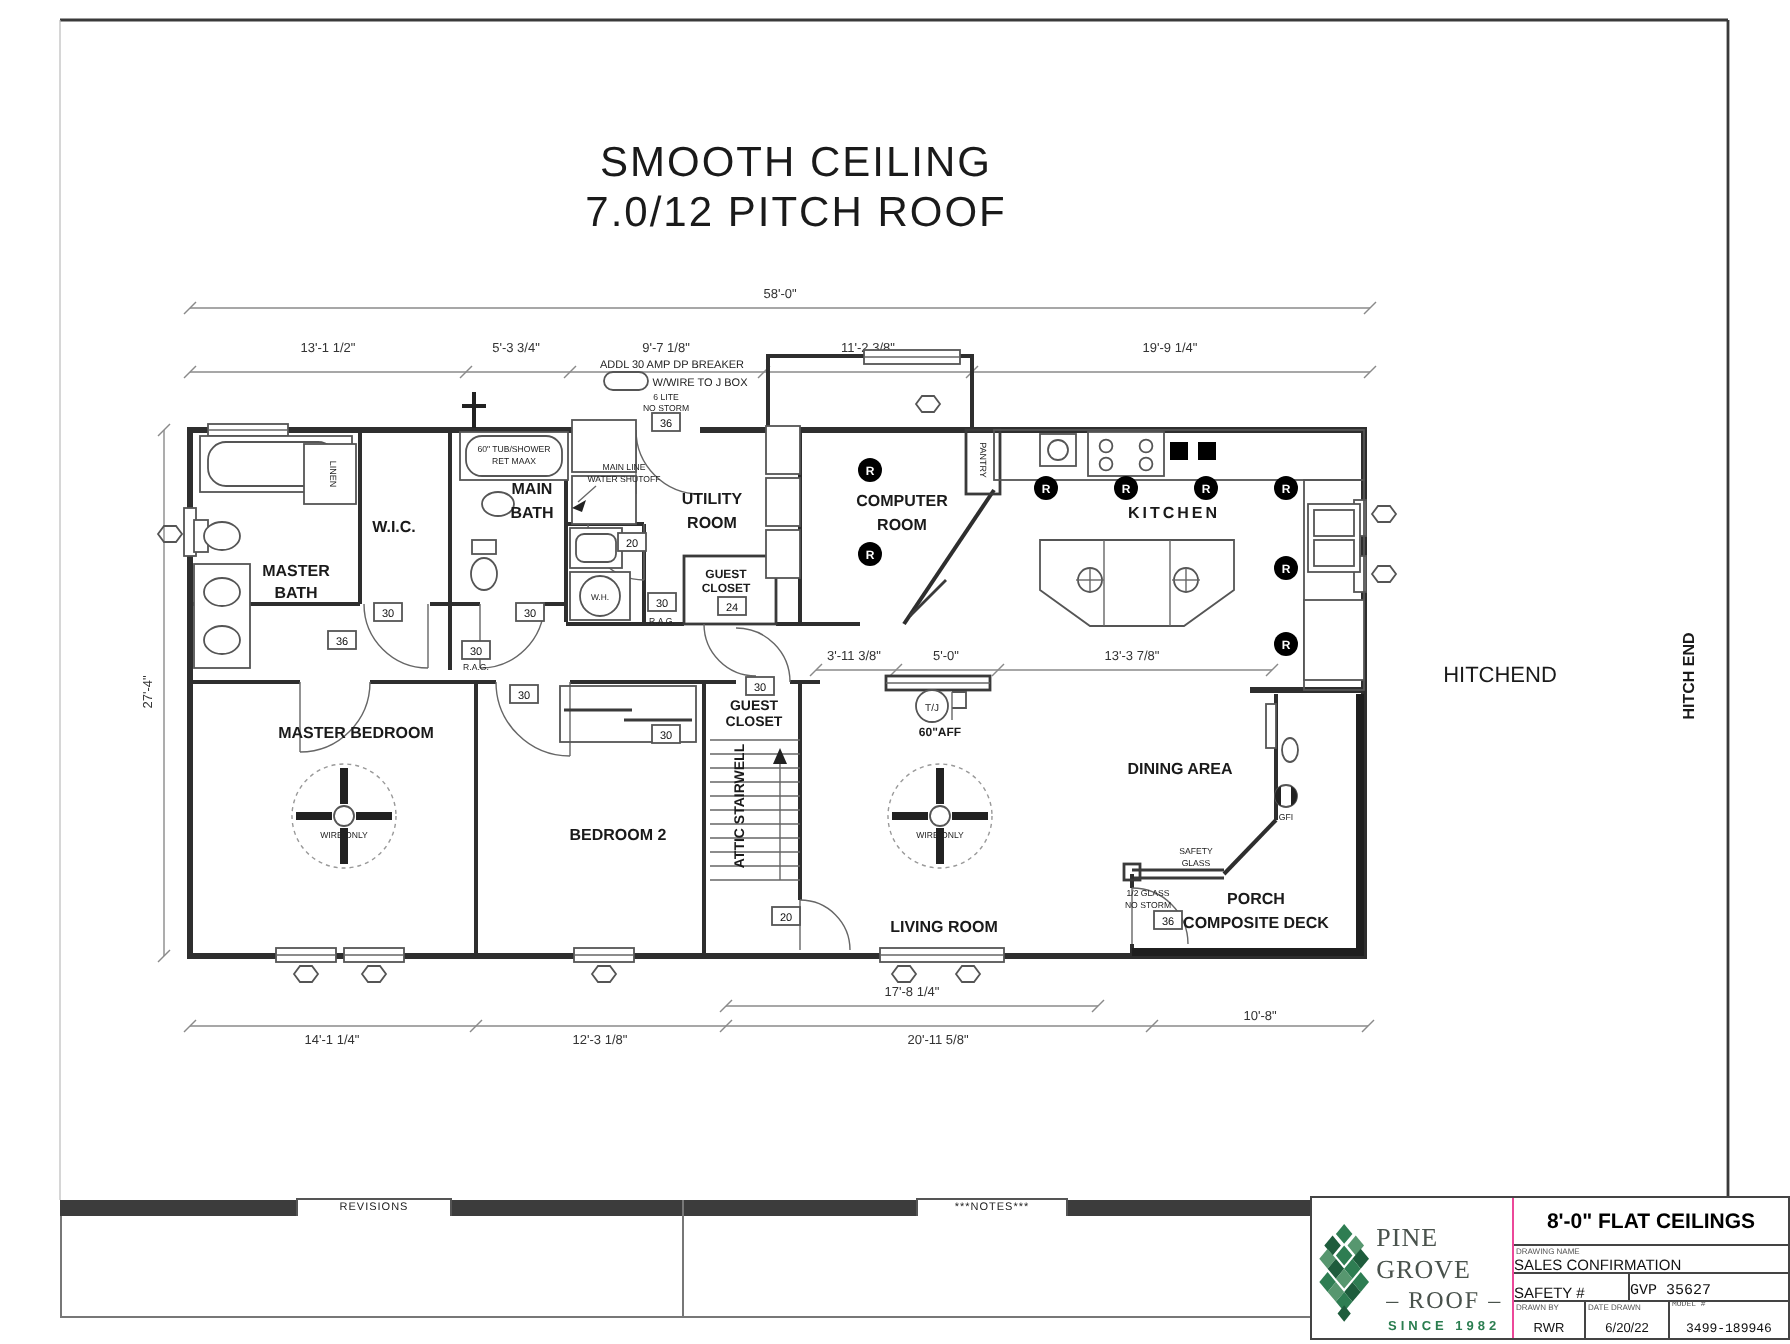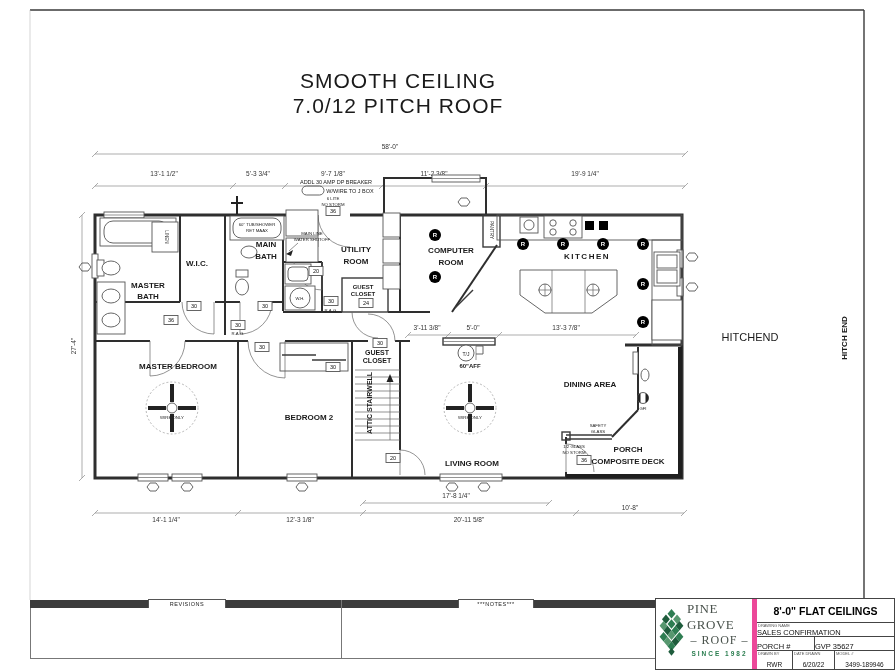--- a/index.html
+++ b/index.html
@@ -29,35 +29,35 @@
   .t-r{font-size:6px;font-weight:bold;fill:#fff;}
   .t-aff{font-size:6px;font-weight:bold;}
   
   .fbar{position:absolute;left:30px;top:600px;width:625px;height:8px;background:#3c3c3c;}
   .flabel{position:absolute;top:-1px;height:9px;background:#fff;border:1px solid #555;
           font-size:5.5px;line-height:8px;text-align:center;color:#222;letter-spacing:.5px;}
   .farea{position:absolute;left:30px;top:608px;width:624px;height:50px;border:1px solid #777;border-top:none;background:#fff;}
   .fdiv{position:absolute;left:310px;top:-8px;width:1px;height:58px;background:#777;}
   .tblock{position:absolute;left:655px;top:598px;width:238px;height:70px;background:#fff;
           border:1px solid #444;display:flex;}
-  .logo-cell{width:101px;border-right:5px solid #ec4899;display:flex;align-items:flex-start;padding:2px 0 2px 2px;box-sizing:border-box;}
+  .logo-cell{width:101px;border-right:1px solid #ec4899;display:flex;align-items:flex-end;padding:2px 0 2px 2px;box-sizing:border-box;}
   .logo-text{margin-left:2px;}
   .brand1{font-family:"Liberation Serif",serif;font-size:13px;color:#49524c;letter-spacing:.5px;}
   .brand2{font-family:"Liberation Serif",serif;font-size:12px;color:#49524c;text-align:center;letter-spacing:1px;}
   .brand3{font-size:6.5px;font-weight:bold;letter-spacing:2px;text-align:center;margin-top:2px;}
   .tb-right{flex:1;display:flex;flex-direction:column;}
   .tb-row1{height:23px;border-bottom:1px solid #444;font-weight:bold;font-size:10.5px;
            display:flex;align-items:center;justify-content:center;}
   .tb-row2{height:13px;border-bottom:1px solid #444;position:relative;}
   .tb-row3{height:13px;border-bottom:1px solid #444;display:flex;}
   .tb-row4{flex:1;display:flex;}
   .tb-minilabel{position:absolute;left:1px;top:0px;font-size:4px;color:#555;}
   .tb-val-center{position:absolute;left:0;right:0;top:5px;text-align:left;font-size:7.5px;color:#111;}
   .tb-cell{position:relative;border-right:1px solid #444;box-sizing:border-box;}
-  .tb-cell:last-child{border-right:none;}
+  .tb-cell:last-child{border-right:none;font-family:Liberation Mono, monospace;}
   .tb-cellval{position:absolute;left:0;right:0;bottom:1px;text-align:center;font-size:6.5px;color:#111;}
 </style>
 </head>
 <body>
 
 <div id="sheet">
 
 <svg width="895" height="672" viewBox="0 0 895 672">
 
   <g>
@@ -517,21 +517,21 @@
     </div>
   </div>
   <div class="tb-right">
     <div class="tb-row1">8'-0" FLAT CEILINGS</div>
     <div class="tb-row2">
       <span class="tb-minilabel">DRAWING NAME</span>
       <span class="tb-val-center">SALES CONFIRMATION</span>
     </div>
     <div class="tb-row3">
       <div class="tb-cell" style="width:58px;">
-        <span class="tb-val-center">PORCH #</span>
+        <span class="tb-val-center">SAFETY #</span>
       </div>
       <div class="tb-cell" style="flex:1;">
         <span class="tb-val-center">GVP 35627</span>
       </div>
     </div>
     <div class="tb-row4">
       <div class="tb-cell" style="width:36px;">
         <span class="tb-minilabel">DRAWN BY</span>
         <span class="tb-cellval">RWR</span>
       </div>

